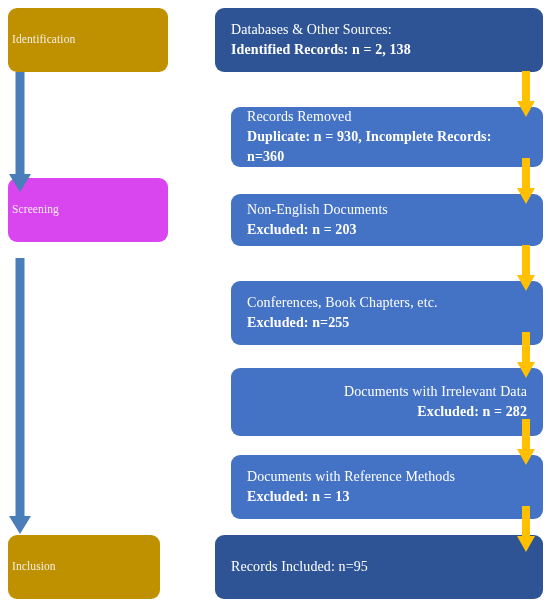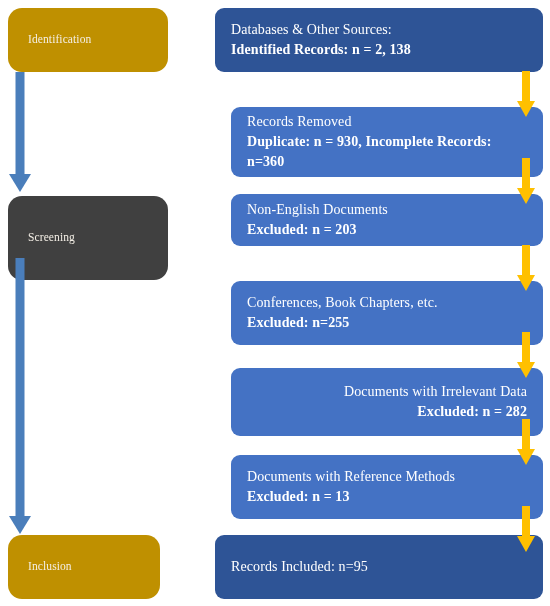--- a/index.html
+++ b/index.html
@@ -16,27 +16,27 @@
     width: 550px;
     height: 606px;
     background: #ffffff;
     overflow: hidden;
   }
 
   
   .stage-box {
     position: absolute;
     box-sizing: border-box;
-    border-radius: 14px;
+    border-radius: 9px;
     color: #f4efe6;
     font-size: 11.5px;
     line-height: 1.35;
     display: flex;
     align-items: center;
-    padding-left: 20px;
+    padding-left: 4px;
     letter-spacing: 0.1px;
     -webkit-font-smoothing: antialiased;
   }
 
   
   .record-box {
     position: absolute;
     box-sizing: border-box;
     border-radius: 9px;
     color: #ffffff;
@@ -79,21 +79,21 @@
 </style>
 </head>
 <body>
 
 <div id="diagram">
 
   <div class="stage-box" style="left:8px; top:8px; width:160px; height:64px; background:#BF9000;">
     <span>Identification</span>
   </div>
 
-  <div class="stage-box" style="left:8px; top:196px; width:160px; height:84px; background:#404040;">
+  <div class="stage-box" style="left:8px; top:178px; width:160px; height:64px; background:#d946ef;">
     <span>Screening</span>
   </div>
 
   <div class="stage-box" style="left:8px; top:535px; width:152px; height:64px; background:#BF9000;">
     <span>Inclusion</span>
   </div>
 
   <div class="arrow" style="left:6px; top:72px; width:28px; height:120px;">
     <div class="shaft" style="width:9px; height:104px; background:#4A7EBB;"></div>
     <div class="head" style="border-left-width:11px; border-right-width:11px; border-top-width:18px; border-top-color:#4A7EBB;"></div>
@@ -102,21 +102,21 @@
   <div class="arrow" style="left:6px; top:258px; width:28px; height:276px;">
     <div class="shaft" style="width:9px; height:258px; background:#4A7EBB;"></div>
     <div class="head" style="border-left-width:11px; border-right-width:11px; border-top-width:18px; border-top-color:#4A7EBB;"></div>
   </div>
 
   <div class="record-box" style="left:215px; top:8px; width:328px; height:64px; background:#2E5496;">
     <span class="line1">Databases &amp; Other Sources:</span>
     <span class="line2">Identified Records: n = 2, 138</span>
   </div>
 
-  <div class="record-box" style="left:231px; top:107px; width:312px; height:70px; background:#4472C4;">
+  <div class="record-box" style="left:231px; top:107px; width:312px; height:60px; background:#4472C4;">
     <span class="line1">Records Removed</span>
     <span class="line2">Duplicate: n = 930, Incomplete Records: n=360</span>
   </div>
 
   <div class="record-box" style="left:231px; top:194px; width:312px; height:52px; background:#4472C4;">
     <span class="line1">Non-English Documents</span>
     <span class="line2">Excluded: n = 203</span>
   </div>
 
   <div class="record-box" style="left:231px; top:281px; width:312px; height:64px; background:#4472C4;">

